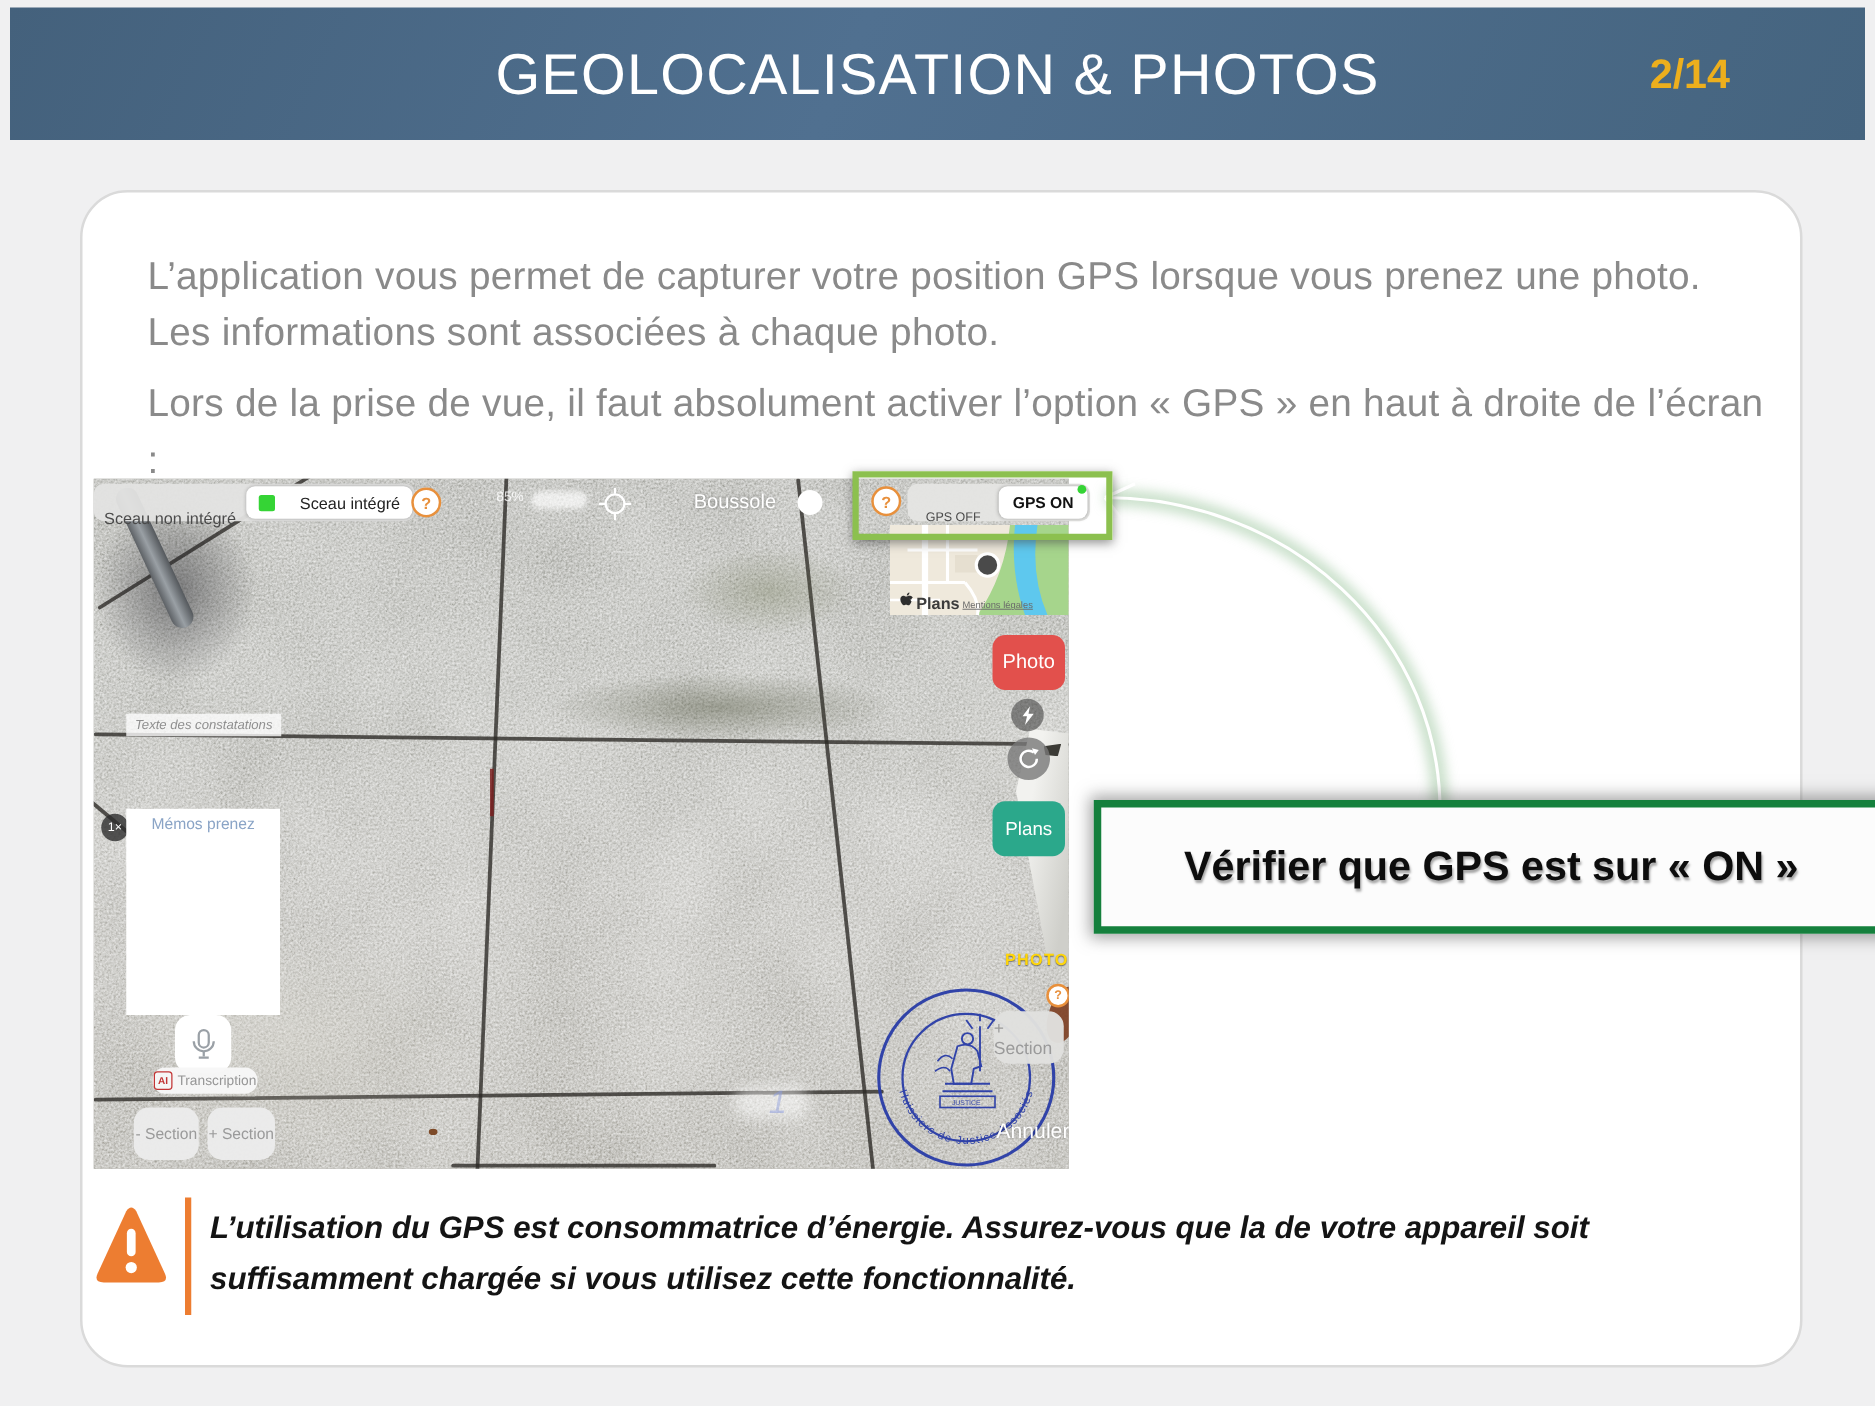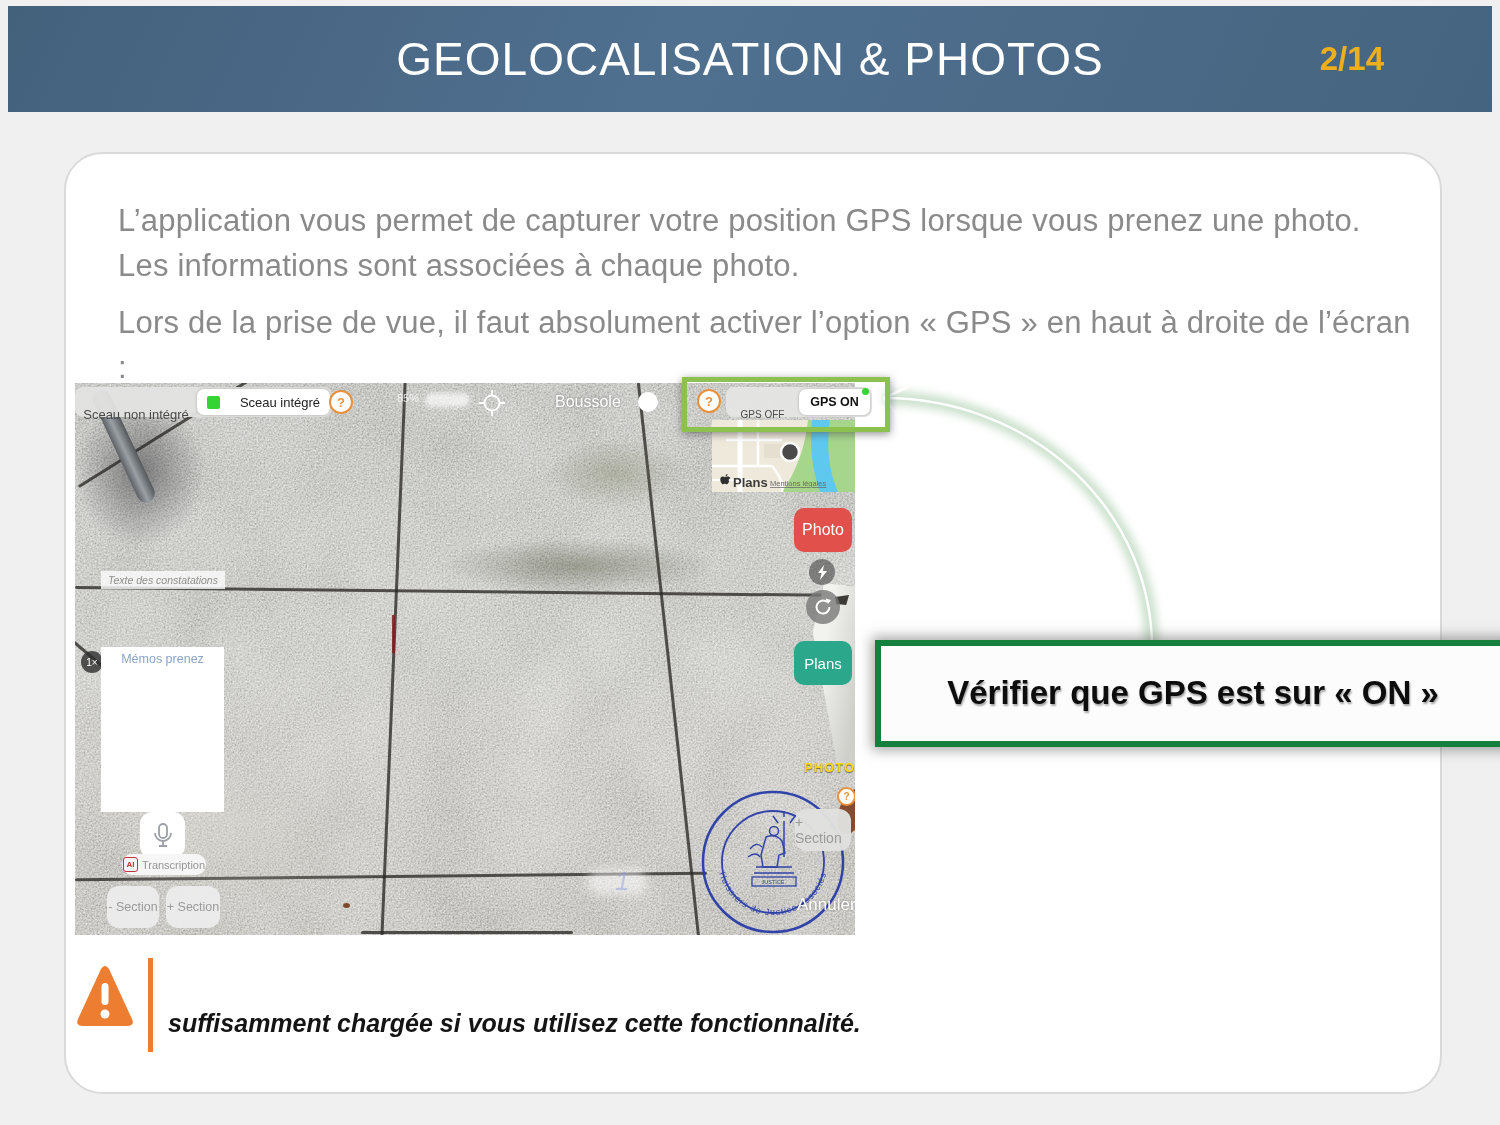--- a/index.html
+++ b/index.html
@@ -298,15 +298,15 @@
   <div>Vérifier que GPS est sur « ON »</div>
 </div>
 
 <svg class="abs" id="warnicon" width="60" height="70" viewBox="0 0 60 70">
   <path d="M26 6 Q30 0 34 6 L57 56 Q60 63 52 63 L8 63 Q0 63 3 56 Z" fill="#ed7d31"></path>
   <rect x="26.5" y="20" width="7" height="22" rx="3.5" fill="#fff"></rect>
   <circle cx="30" cy="51" r="4.5" fill="#fff"></circle>
 </svg>
 <div class="abs" id="warnbar"></div>
 <div class="abs" id="warntext">
-  <br>
+  <span>L’utilisation du GPS est consommatrice d’énergie. Assurez-vous que la de votre appareil soit</span><br>
   <span>suffisamment chargée si vous utilisez cette fonctionnalité.</span>
 </div>
 
 </body></html>

